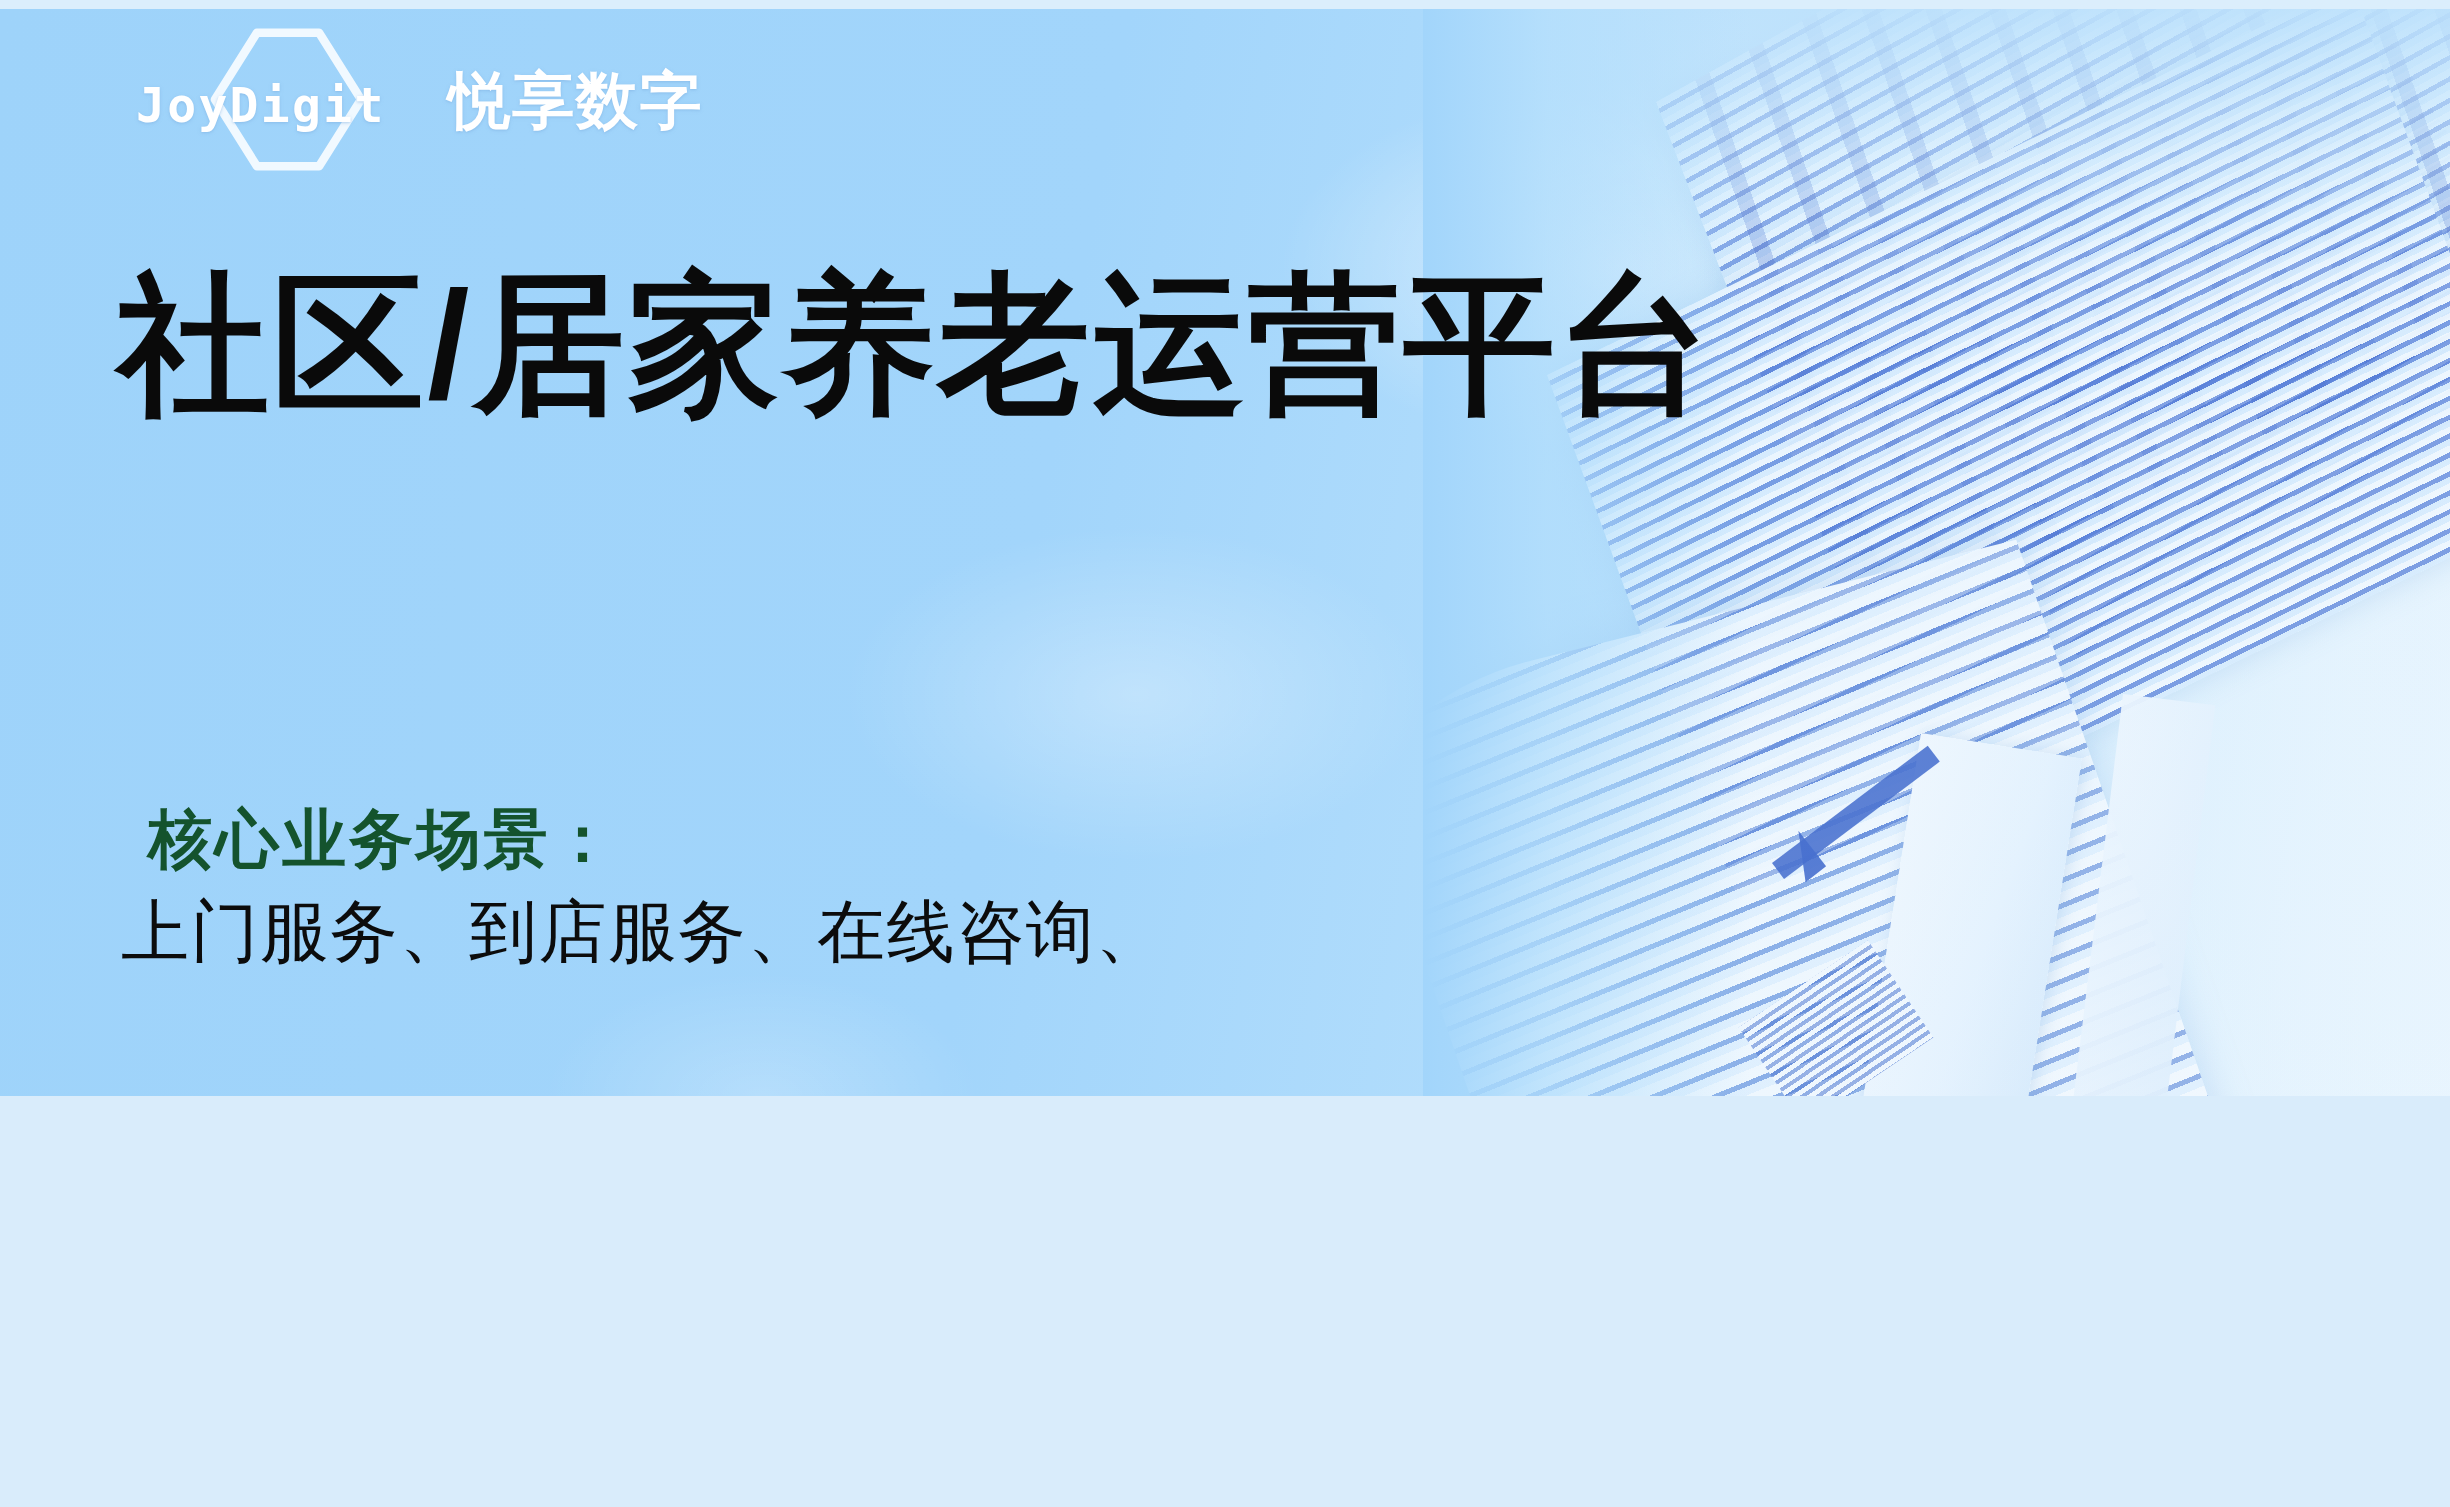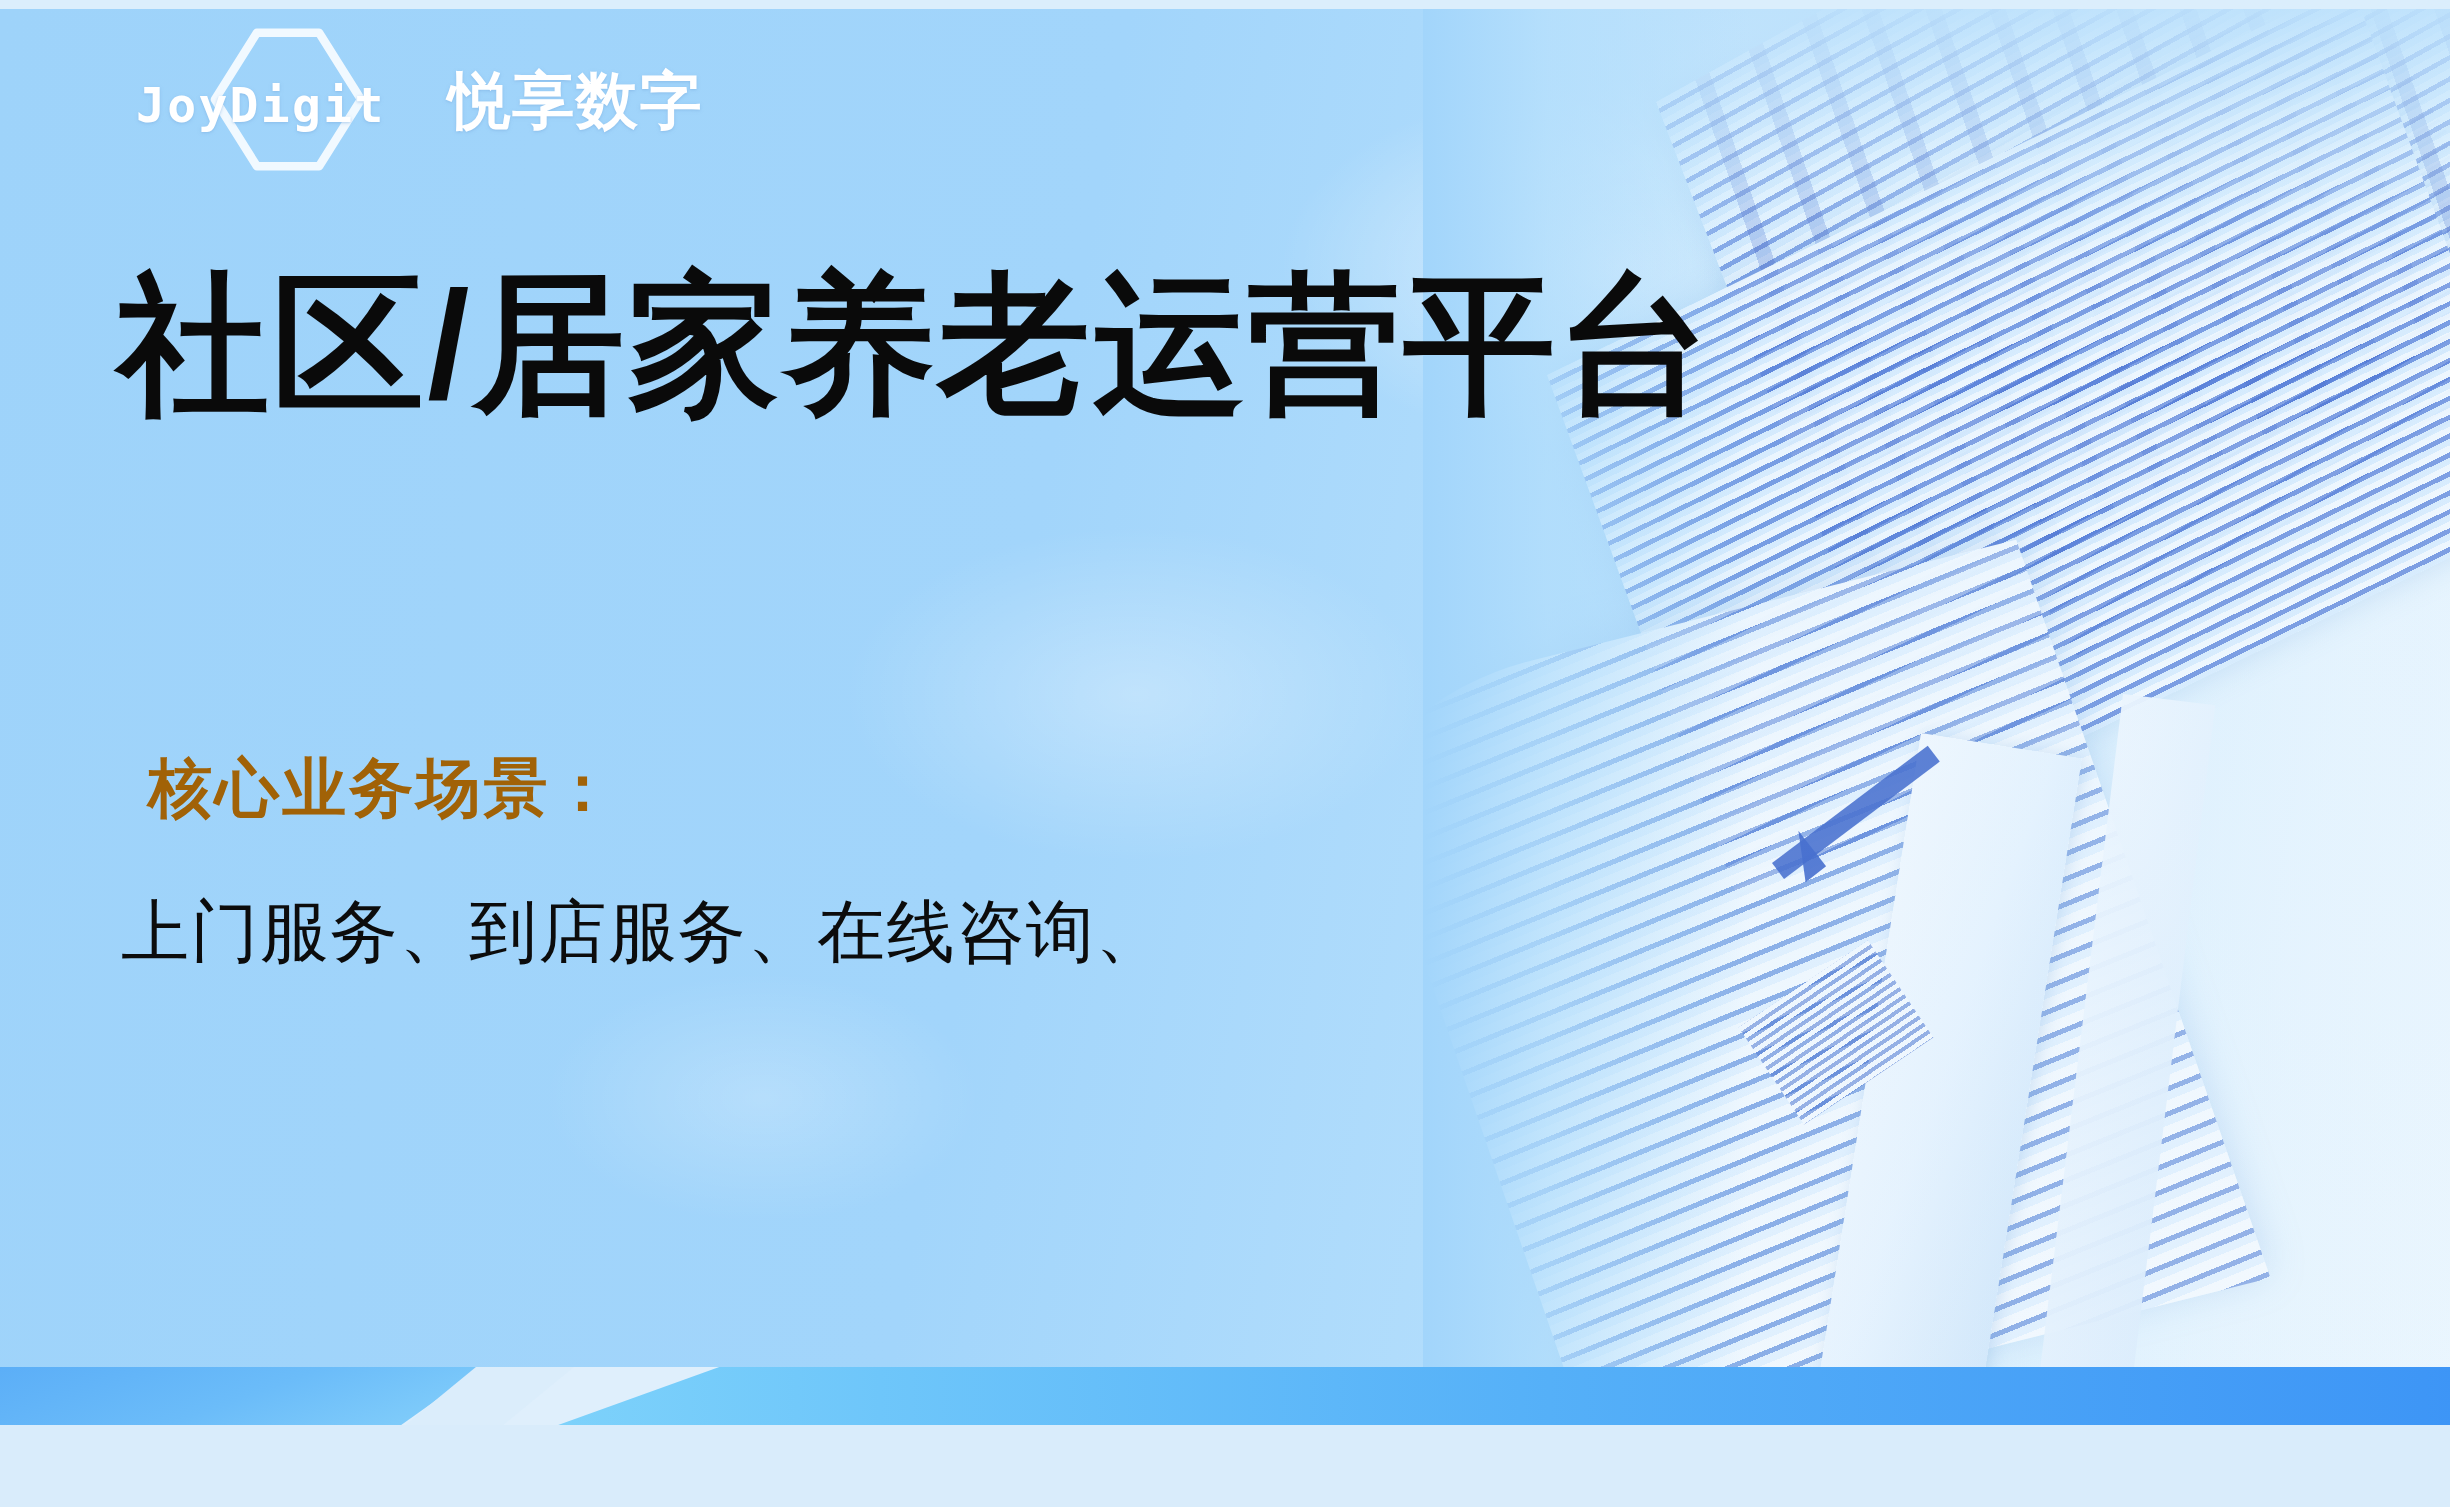--- a/index.html
+++ b/index.html
@@ -5,21 +5,21 @@
   * { margin:0; padding:0; box-sizing:border-box; }
   html, body {
     width:2450px; height:1508px;
     overflow:hidden;
     font-family:"Liberation Sans", "DejaVu Sans", sans-serif;
     background:#d9ecfb;
   }
 
   #slide {
     position:relative;
-    width:2450px; height:1425px;
+    width:2450px; height:1096px;
     overflow:hidden;
     background:#dceefc;
   }
 
   
   .top-strip {
     position:absolute; left:0; top:0; width:2450px; height:8.6px;
     background:#dbeefc;
     z-index:9;
   }
@@ -209,27 +209,27 @@
     font-size:152px;
     font-weight:700;
     letter-spacing:3.1px;
     line-height:1.05;
     color:#0a0a0a;
     white-space:nowrap;
   }
 
   
   .subtitle {
-    position:absolute; left:148px; top:745px;
+    position:absolute; left:148px; top:796px;
     z-index:20;
     font-family:"DejaVu Sans","Liberation Sans",sans-serif;
     font-size:64px;
     font-weight:700;
     letter-spacing:3.1px;
-    color:#a16207;
+    color:#14532d;
     white-space:nowrap;
   }
 
   
   .body-block {
     position:absolute; left:121px; top:870px;
     z-index:20;
   }
   .body-line {
     font-family:"DejaVu Sans","Liberation Sans",sans-serif;

